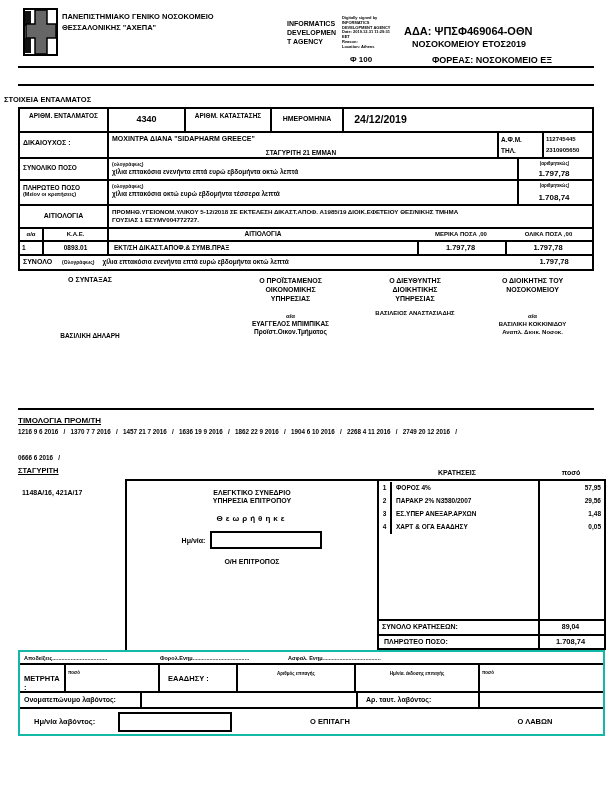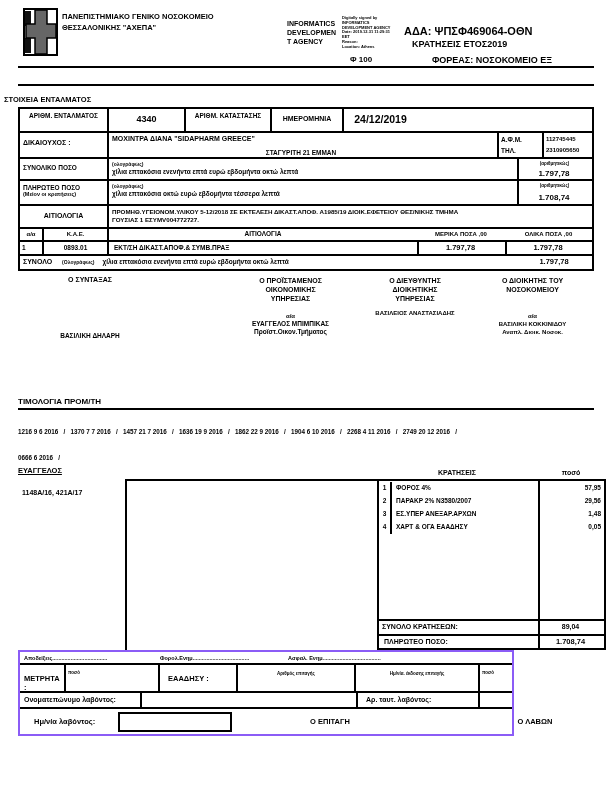--- a/index.html
+++ b/index.html
@@ -56,21 +56,21 @@
   <div class="abs f4" style="left:342px;top:16px;width:62px;height:40px;overflow:hidden;white-space:pre-line">Digitally signed by
 INFORMATICS
 DEVELOPMENT AGENCY
 Date: 2019.12.31 11:29:31
 EET
 Reason:
 Location: Athens</div>
   <div class="abs f8" style="left:350px;top:55px">Φ 100</div>
 
   <div class="abs f11" style="left:404px;top:25px">ΑΔΑ: ΨΠΣΦ469064-ΟΘΝ</div>
-  <div class="abs f9" style="left:412px;top:39px">ΚΡΑΤΗΣΕΙΣ ΕΤΟΣ2019</div>
+  <div class="abs f9" style="left:412px;top:39px">ΝΟΣΟΚΟΜΕΙΟΥ ΕΤΟΣ2019</div>
   <div class="abs f9 r" style="left:390px;top:55px;width:204px">ΦΟΡΕΑΣ: ΝΟΣΟΚΟΜΕΙΟ ΕΞ</div>
 
   <div class="hline" style="left:18px;top:66px;width:576px"></div>
   <div class="hline" style="left:18px;top:84px;width:576px"></div>
 
   <div class="abs f75" style="left:4px;top:95px">ΣΤΟΙΧΕΙΑ ΕΝΤΑΛΜΑΤΟΣ</div>
 
   <div class="mtable">
 
     <div class="mrow" style="height:22px">
@@ -182,39 +182,49 @@
   <div class="abs c" style="left:475px;top:276px;width:115px;line-height:9px">
     <div class="f7">Ο ΔΙΟΙΚΗΤΗΣ ΤΟΥ</div>
     <div class="f7">ΝΟΣΟΚΟΜΕΙΟΥ</div>
   </div>
   <div class="abs c" style="left:475px;top:312px;width:115px;line-height:8px">
     <div class="f6">α/α</div>
     <div class="f6">ΒΑΣΙΛΙΚΗ ΚΟΚΚΙΝΙΔΟΥ</div>
     <div class="f6">Αναπλ. Διοικ. Νοσοκ.</div>
   </div>
 
-  <div class="abs f8" style="left:18px;top:397px;">ΤΙΜΟΛΟΓΙΑ ΠΡΟΜ/ΤΗ</div>
+  <div class="abs f8" style="left:18px;top:416px;text-decoration:underline">ΤΙΜΟΛΟΓΙΑ ΠΡΟΜ/ΤΗ</div>
   <div class="hline" style="left:18px;top:408px;width:576px"></div>
   <div class="abs" style="left:18px;top:411px;width:576px;line-height:8.5px;white-space:pre-wrap">
     <div style="font-size:6.3px">1216 9 6 2016   /   1370 7 7 2016   /   1457 21 7 2016   /   1636 19 9 2016   /   1862 22 9 2016   /   1904 6 10 2016   /   2268 4 11 2016   /   2749 20 12 2016   /</div>
     <div style="font-size:6.3px">0666 6 2016   /</div>
   </div>
 
-  <div class="abs f75" style="left:18px;top:466px;text-decoration:underline">ΕΥΑΓΓΕΛΟΣ</div>
+  <div class="abs f75" style="left:18px;top:466px;text-decoration:underline">ΣΤΑΓΥΡΙΤΗ</div>
   <div class="abs c f7" style="left:377px;top:469px;width:160px">ΚΡΑΤΗΣΕΙΣ</div>
   <div class="abs c f7" style="left:540px;top:469px;width:62px">ποσό</div>
 
   <div class="hline" style="left:125px;top:479px;width:481px"></div>
   <div class="vline" style="left:125px;top:479px;height:171px"></div>
   <div class="vline" style="left:377px;top:479px;height:171px"></div>
   <div class="vline" style="left:538px;top:481px;height:169px"></div>
   <div class="vline" style="left:604px;top:479px;height:171px"></div>
 
   <div class="abs f7" style="left:22px;top:489px">1148Α/16, 421Α/17</div>
 
+  <div class="abs c" style="left:127px;top:481px;width:250px">
+    <div class="f7" style="margin-top:8px">ΕΛΕΓΚΤΙΚΟ ΣΥΝΕΔΡΙΟ</div>
+    <div class="f7" style="margin-top:1px">ΥΠΗΡΕΣΙΑ ΕΠΙΤΡΟΠΟΥ</div>
+    <div class="f8" style="margin-top:10px;letter-spacing:3px">Θεωρήθηκε</div>
+    <div style="margin-top:8px;display:flex;justify-content:center;align-items:center">
+      <span class="f7" style="margin-right:5px">Ημ/νία:</span>
+      <span style="display:inline-block;width:112px;height:18px;border:2px solid #000"></span>
+    </div>
+    <div class="f7" style="margin-top:9px">Ο/Η ΕΠΙΤΡΟΠΟΣ</div>
+  </div>
 
   <div class="abs" style="left:379px;top:482px;width:225px">
     <div class="drow">
       <span class="dno">1</span>
       <span class="dlabel">ΦΟΡΟΣ 4%</span>
       <span class="damt">57,95</span>
     </div>
     <div class="drow">
       <span class="dno">2</span>
       <span class="dlabel">ΠΑΡΑΚΡ 2% Ν3580/2007</span>
@@ -234,21 +244,21 @@
 
   <div class="abs" style="left:377px;top:619px;width:227px;height:15px;border-top:2px solid #000;display:flex;line-height:12px">
     <span class="f7" style="flex:1;padding-left:5px">ΣΥΝΟΛΟ ΚΡΑΤΗΣΕΩΝ:</span>
     <span class="f7 r" style="width:64px;padding-right:3px">89,04</span>
   </div>
   <div class="abs" style="left:377px;top:634px;width:229px;height:16px;border:2px solid #000;display:flex;line-height:12px">
     <span class="f7" style="flex:1;padding-left:5px">ΠΛΗΡΩΤΕΟ ΠΟΣΟ:</span>
     <span class="f75 r" style="width:64px;padding-right:3px">1.708,74</span>
   </div>
 
-  <div class="abs" style="left:18px;top:650px;width:496px;height:86px;border:2px solid #8b5cf6">
+  <div class="abs" style="left:18px;top:650px;width:587px;height:86px;border:2px solid #14b8a6">
 
     <div style="position:relative;height:13px;border-bottom:2px solid #000">
       <span class="abs f55" style="left:4px;top:3px">Αποδείξεις....................................</span>
       <span class="abs f55" style="left:140px;top:3px">Φορολ.Ενημ.....................................</span>
       <span class="abs f55" style="left:268px;top:3px">Ασφαλ. Ενημ......................................</span>
     </div>
 
     <div style="display:flex;height:26px">
       <div class="f75" style="width:44px;padding:9px 0 0 4px;flex:none">ΜΕΤΡΗΤΑ :</div>
       <div style="width:96px;border-left:2px solid #000;border-right:2px solid #000;flex:none;line-height:6px;padding:1px 0 0 2px">

